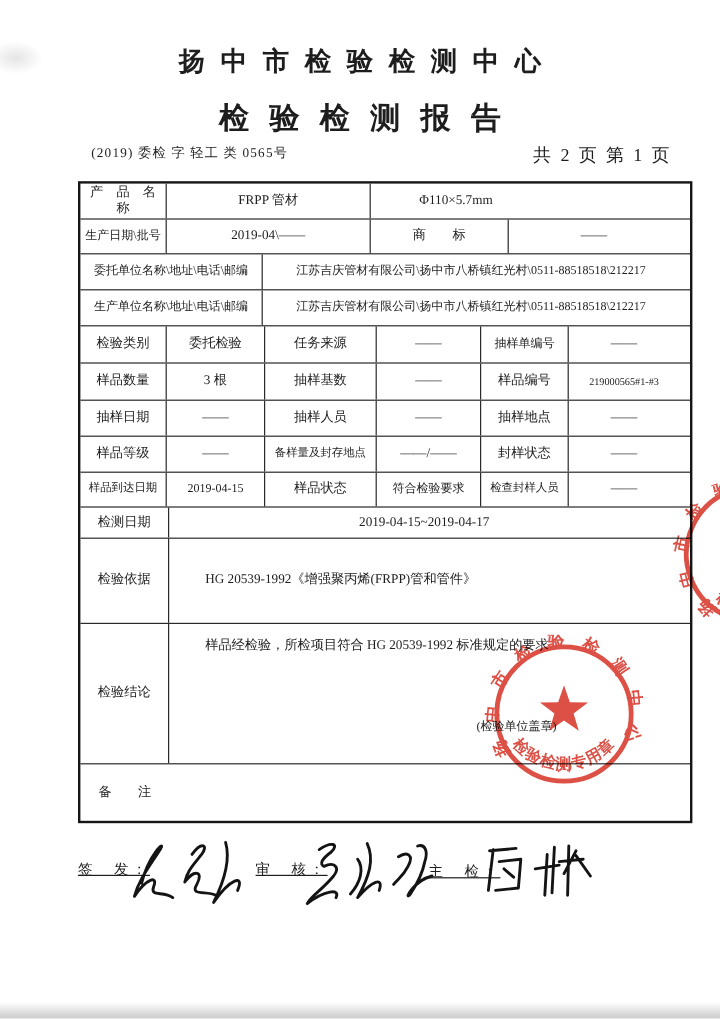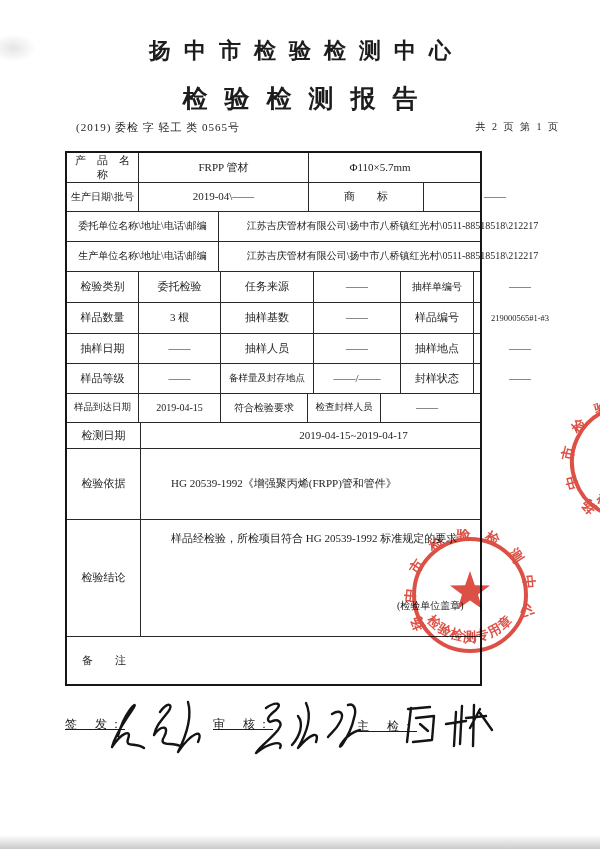--- a/index.html
+++ b/index.html
@@ -6,23 +6,23 @@
   .page{
     position:relative;width:600px;height:849px;background:#ffffff;overflow:hidden;
     font-family:"Liberation Serif","DejaVu Serif",serif;color:#1d1d1d;
   }
   
   .org-title{position:absolute;top:36px;left:0;width:100%;text-align:center;
     font-size:22px;font-weight:bold;letter-spacing:13px;text-indent:13px;}
   .report-title{position:absolute;top:82px;left:0;width:100%;text-align:center;
     font-size:25px;font-weight:bold;letter-spacing:17px;text-indent:17px;}
   .doc-number{position:absolute;top:120px;left:76px;font-size:11px;letter-spacing:1px;}
-  .page-info{position:absolute;top:120px;right:40px;font-size:10px;letter-spacing:2px;}
-  
-  .report-table{position:absolute;left:65px;top:151px;width:417px;
+  .page-info{position:absolute;top:120px;right:40px;font-size:15px;letter-spacing:2px;}
+  
+  .report-table{position:absolute;left:65px;top:151px;width:512px;
     border:2px solid #161616;box-sizing:border-box;background:transparent;}
   .tr{display:flex;border-bottom:1px solid #2a2a2a;box-sizing:border-box;}
   .tr:last-child{border-bottom:none;}
   .td{display:flex;align-items:center;justify-content:center;text-align:center;
     border-right:1px solid #2a2a2a;box-sizing:border-box;font-size:11px;
     line-height:1.25;overflow:hidden;}
   .td:last-child{border-right:none;}
   .h30{height:30px}.h29{height:29px}.h31{height:31px}.h26{height:26px}
   .h71{height:71px}.h117{height:117px}.h47{height:47px}
   .w72{flex:0 0 72px}.w82{flex:0 0 82px}.w93{flex:0 0 93px}.w87{flex:0 0 87px}
@@ -126,20 +126,21 @@
       <div class="td w82">——</div>
       <div class="td w93 fs95">备样量及封存地点</div>
       <div class="td w87">——/——</div>
       <div class="td w73">封样状态</div>
       <div class="td w92">——</div>
     </div>
 
     <div class="tr h29">
       <div class="td w72 fs95">样品到达日期</div>
       <div class="td w82 fs10">2019-04-15</div>
+      <div class="td w93">样品状态</div>
       <div class="td w87 fs10">符合检验要求</div>
       <div class="td w73 fs95">检查封样人员</div>
       <div class="td w92">——</div>
     </div>
 
     <div class="tr h26">
       <div class="td wl74">检测日期</div>
       <div class="td wv425">2019-04-15~2019-04-17</div>
     </div>
 

